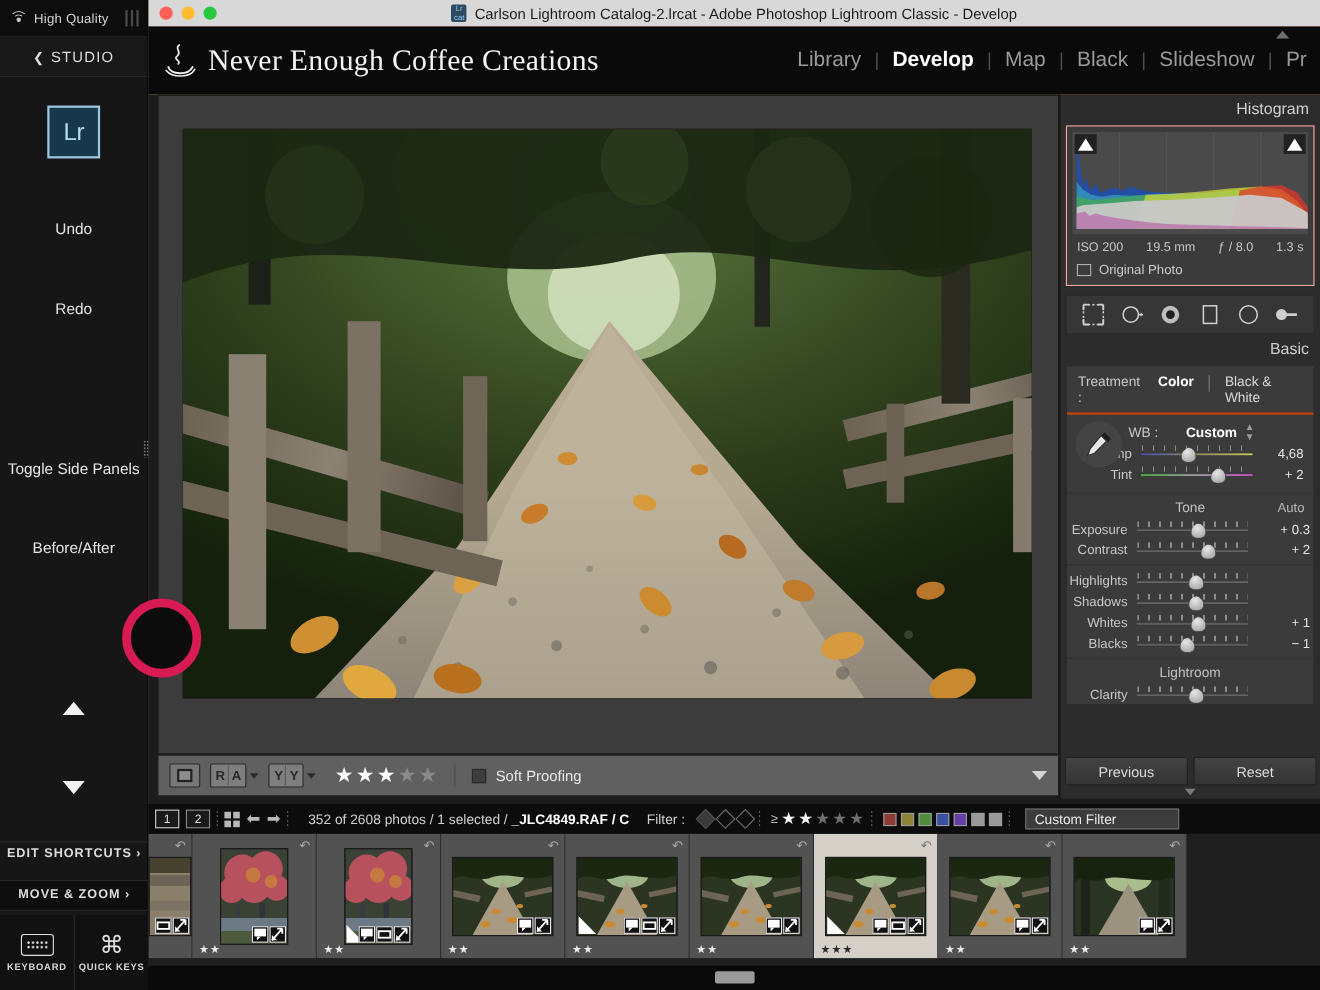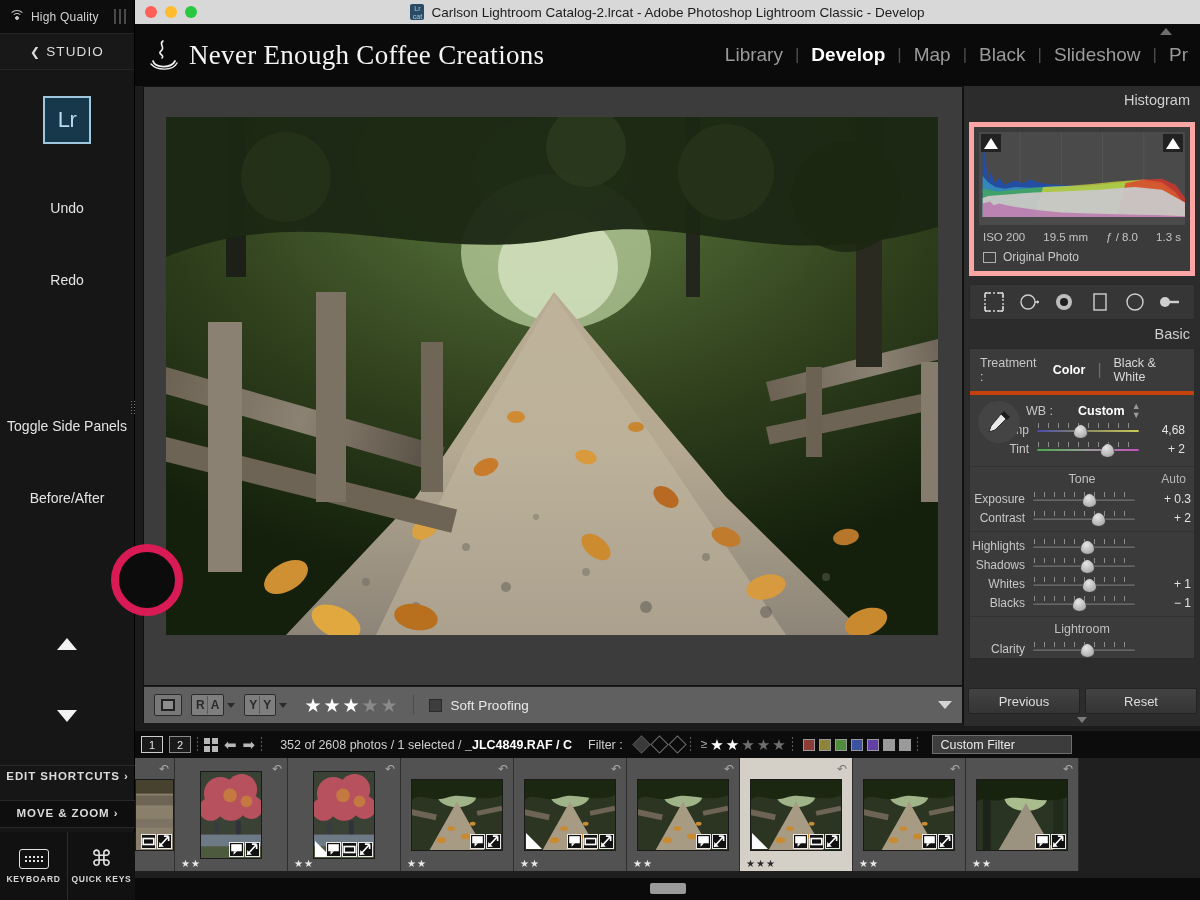--- a/index.html
+++ b/index.html
@@ -184,21 +184,21 @@
   }
 
   
   .rightpane {
     position:absolute; left:828px; top:0; width:237px; height:640px;
     background:#2c2c2c; border-left:1px solid #111;
   }
   .pane-hdr {
     text-align:right; color:#cfcfcf; font-size:14.5px; padding:6px 10px 6px 0;
   }
-  .histo-box { margin:8px 5px; background:#3b3b3b; border:5px solid #fca5a5; padding:5px; }
+  .histo-box { margin:0 5px; background:#3b3b3b; border:1px solid #fca5a5; padding:5px; }
   .histo { position:relative; width:100%; height:93px; background:#4a4a4a; overflow:hidden; }
   .histo svg { position:absolute; inset:0; }
   .clip-tri {
     position:absolute; top:2px; width:20px;height:18px;background:#222;
     display:flex;align-items:center;justify-content:center;
   }
   .clip-tri.l{left:2px;} .clip-tri.r{right:2px;}
   .clip-tri i{ width:0;height:0;border-left:7px solid transparent;border-right:7px solid transparent;
     border-bottom:11px solid #fff; }
   .exif { display:flex; justify-content:space-between; color:#c4c4c4; font-size:11.5px;
@@ -207,22 +207,22 @@
   .origbox { width:13px;height:11px;border:1.4px solid #b0b0b0; }
 
   .toolstrip {
     margin:8px 5px 0; background:#363636; border:1px solid #2a2a2a;
     height:36px; display:flex; align-items:center; justify-content:space-around; padding:0 6px;
   }
   .tool { width:26px;height:26px;display:flex;align-items:center;justify-content:center; }
 
   .basicwrap { margin:0 5px; background:#3b3b3b; border:1px solid #2a2a2a; }
   .rowtreat {
-    display:flex; align-items:center; gap:12px; padding:7px 6px 7px 10px;
-    border-bottom:4px solid #c2410c;
+    display:flex; gap:12px; padding:7px 6px 7px 10px;
+    border-bottom:2px solid #c2410c;
   }
   .rowtreat .lbl { color:#c7c7c7; font-size:12.5px; }
   .rowtreat .opt { color:#d8d8d8; font-size:12.5px; }
   .rowtreat .opt.on { color:#ffffff; font-weight:bold; }
   .rowtreat .vsep { color:#6c6c6c; }
 
   .wbblock { padding:7px 6px 8px 4px; border-bottom:1px solid #313131; position:relative; }
   .wbrow { display:flex; align-items:center; gap:7px; padding-left:52px; }
   .wbrow .lbl { color:#c7c7c7; font-size:12.5px; }
   .wbrow .val { color:#ffffff; font-size:12.5px; font-weight:bold; margin-left:18px;}

